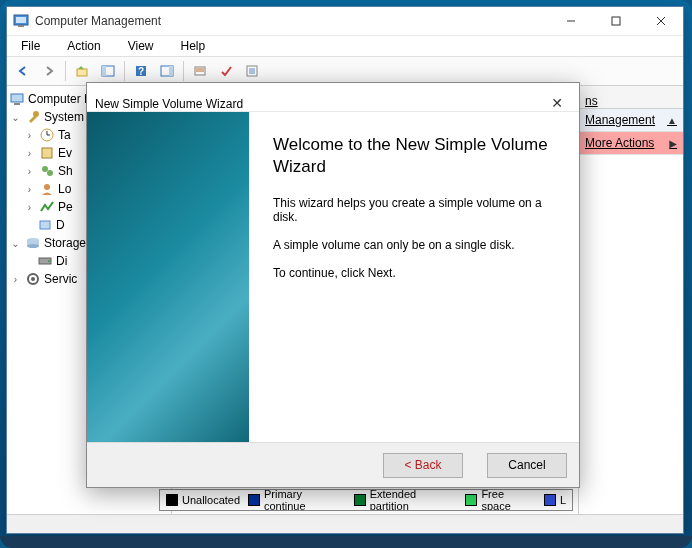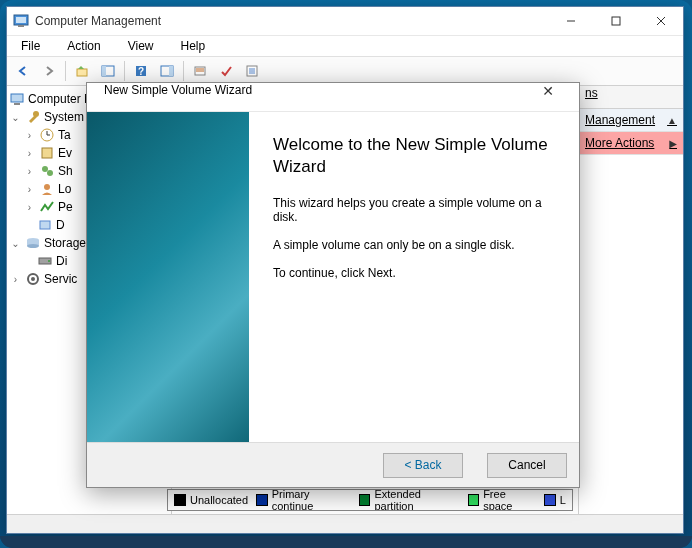--- a/index.html
+++ b/index.html
@@ -24,39 +24,39 @@
   .trow .tw{width:13px;height:13px;display:flex;align-items:center;justify-content:center;color:#666;font-size:10px;}
   .trow .ico{width:16px;height:16px;flex:0 0 16px;}
   .trow .lbl{font-size:12px;color:#000;}
   .ind0{padding-left:0;} .ind1{padding-left:14px;} .ind2{padding-left:28px;}
   .center{flex:1;position:relative;border-right:1px solid #d0d0d0;background:#fff;}
   .right{width:104px;background:#fff;display:flex;flex-direction:column;}
   .right .hdr{height:22px;border-bottom:1px solid #d0d0d0;background:#f5f5f5;}
   .right .cell{height:22px;display:flex;align-items:center;justify-content:space-between;padding:0 6px;background:#eef3f9;border-bottom:1px solid #e0e0e0;text-decoration:underline;}
   .right .cell.sub{background:#fca5a5;}
   .arrow{font-size:10px;color:#333;}
-  .legend{position:absolute;left:160px;right:110px;bottom:22px;height:20px;border:1px solid #888;background:#fff;display:flex;align-items:center;padding:0 6px;gap:8px;overflow:hidden;}
+  .legend{position:absolute;left:152px;right:110px;bottom:22px;height:20px;border:1px solid #888;background:#fff;display:flex;align-items:center;padding:0 6px;gap:8px;overflow:hidden;}
   .legend .lg{display:flex;align-items:center;gap:4px;font-size:11px;}
   .sw{width:10px;height:10px;border:1px solid #000;}
   .diskstrip{position:absolute;left:166px;right:110px;bottom:46px;height:32px;border:1px solid #888;background:#fff;}
   .statusbar{height:18px;border-top:1px solid #d0d0d0;background:#f0f0f0;}
   
   #wizard{position:absolute;left:86px;top:82px;width:492px;height:404px;background:#fff;border:1px solid #888;box-shadow:0 6px 24px rgba(0,0,0,.35);display:flex;flex-direction:column;}
-  #wizard .wtitle{height:28px;display:flex;align-items:flex-start;padding:0 17px;border-bottom:1px solid #e8e8e8;}
+  #wizard .wtitle{height:28px;display:flex;align-items:flex-end;padding:0 8px;border-bottom:1px solid #e8e8e8;}
   #wizard .wtitle .t{flex:1;font-size:12px;color:#000;}
   #wizard .wtitle .x{width:28px;text-align:center;font-size:14px;color:#333;}
   #wizard .wbody{flex:1;display:flex;}
   #wizard .banner{width:162px;background:linear-gradient(135deg,#0a5868 0%,#1a8aa0 45%,#4aaec2 70%,#106878 100%);}
   #wizard .content{flex:1;padding:22px 24px;color:#000;}
   #wizard h1{font-size:17px;font-weight:400;margin:0 0 18px 0;line-height:1.3;}
   #wizard p{font-size:12px;margin:0 0 14px 0;}
   #wizard .wbtns{height:44px;border-top:1px solid #dcdcdc;background:#f0f0f0;display:flex;align-items:center;justify-content:flex-end;padding:0 12px;gap:8px;}
   #wizard .btn{min-width:78px;height:23px;border:1px solid #adadad;background:#e1e1e1;font-size:12px;display:flex;align-items:center;justify-content:center;}
   #wizard .btn.primary{border:2px solid #0078d7;background:#e5f1fb;}
-  #wizard .btn.disabled{color:#0369a1;}
+  #wizard .btn.disabled{color:#b91c1c;}
   svg{display:block;}
 </style>
 </head>
 <body>
 
 <div id="desktop">
   <div id="main-win" class="window">
     <div class="titlebar">
       <span class="icon">
         <svg width="16" height="16">
@@ -259,21 +259,21 @@
                 <circle cx="8" cy="8" r="2" fill="#606060"></circle>
               </svg>
             </span>
             <span class="lbl">Servic</span>
           </div>
       </div>
 
       <div class="center"></div>
 
       <div class="right">
-        <div class="hdr" style="display:flex;align-items:flex-start;padding:0 6px;text-decoration:underline;">
+        <div class="hdr" style="display:flex;align-items:flex-end;padding:0 6px;text-decoration:underline;">
             <span>ns</span>
           </div>
         <div class="cell">
             <span>Management</span>
             <span class="arrow">▲</span>
           </div>
         <div class="cell sub">
             <span>More Actions</span>
             <span class="arrow">▶</span>
           </div>

